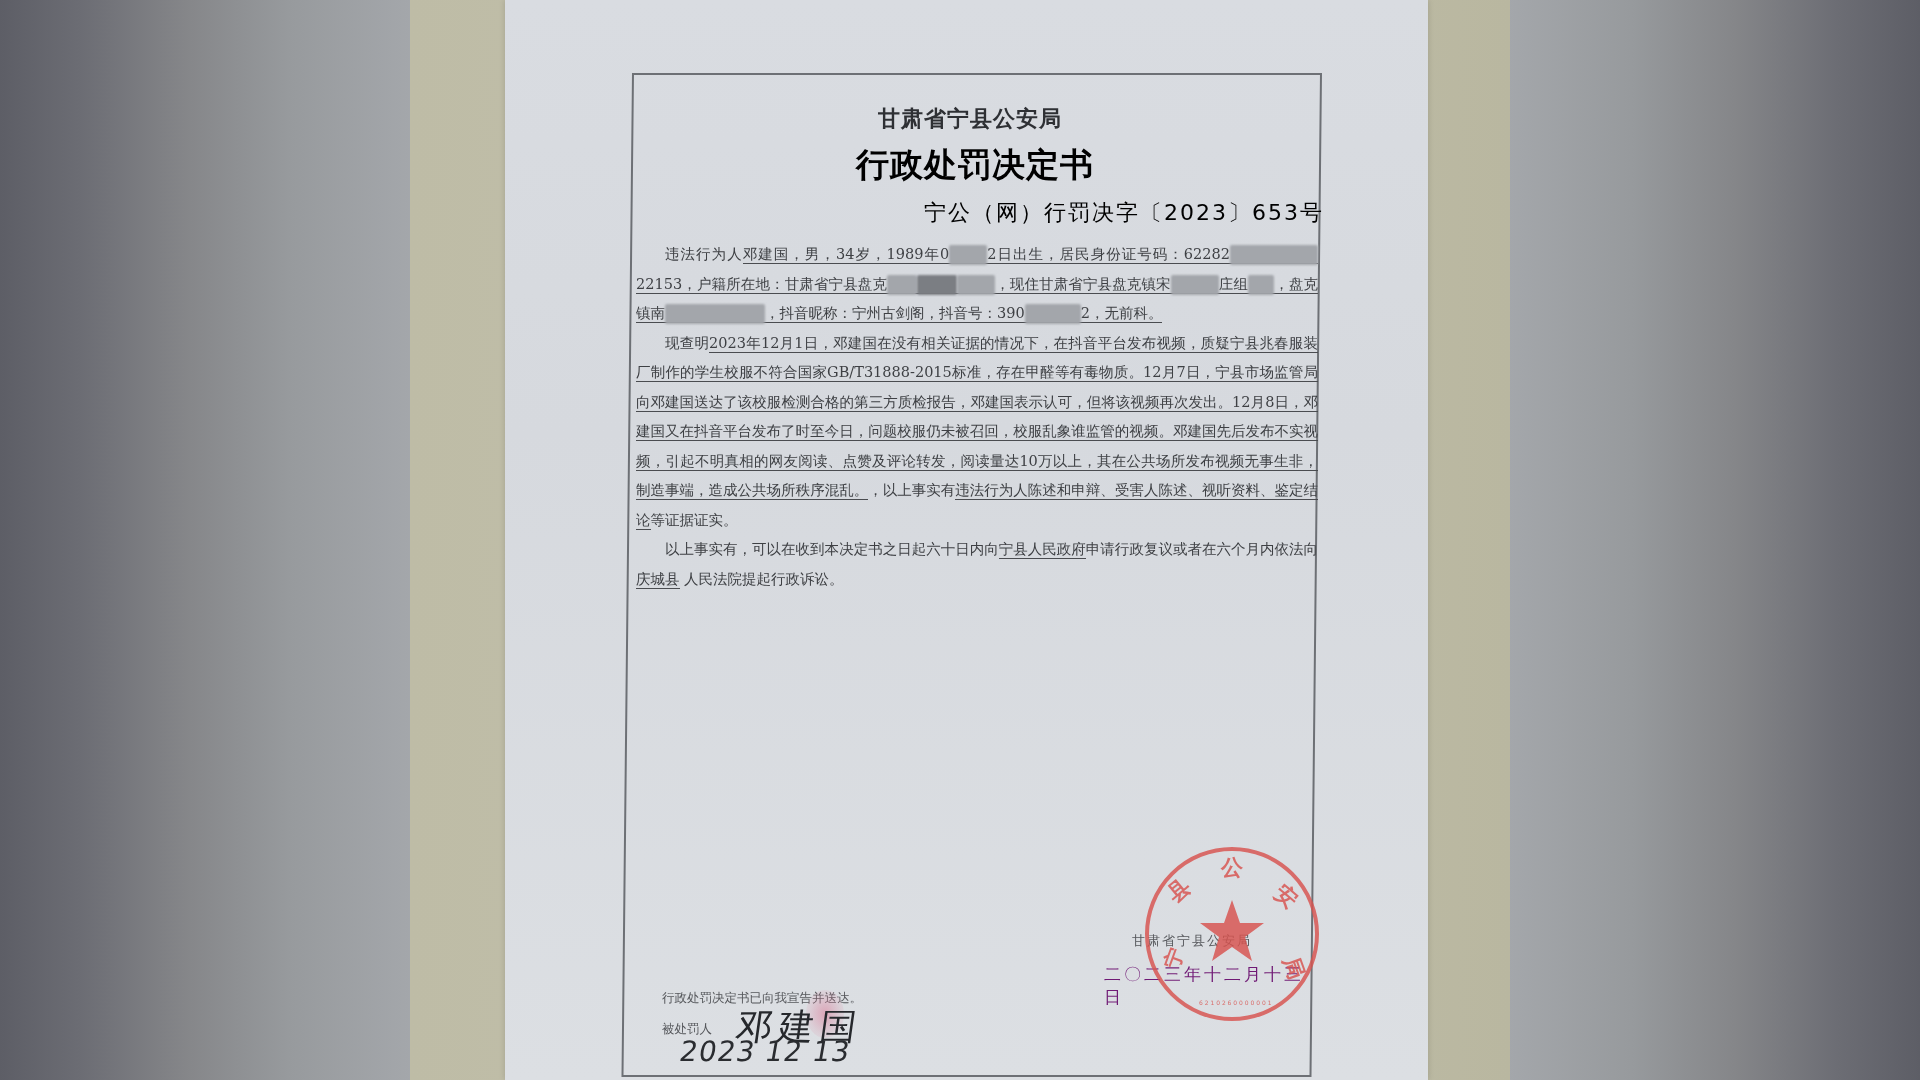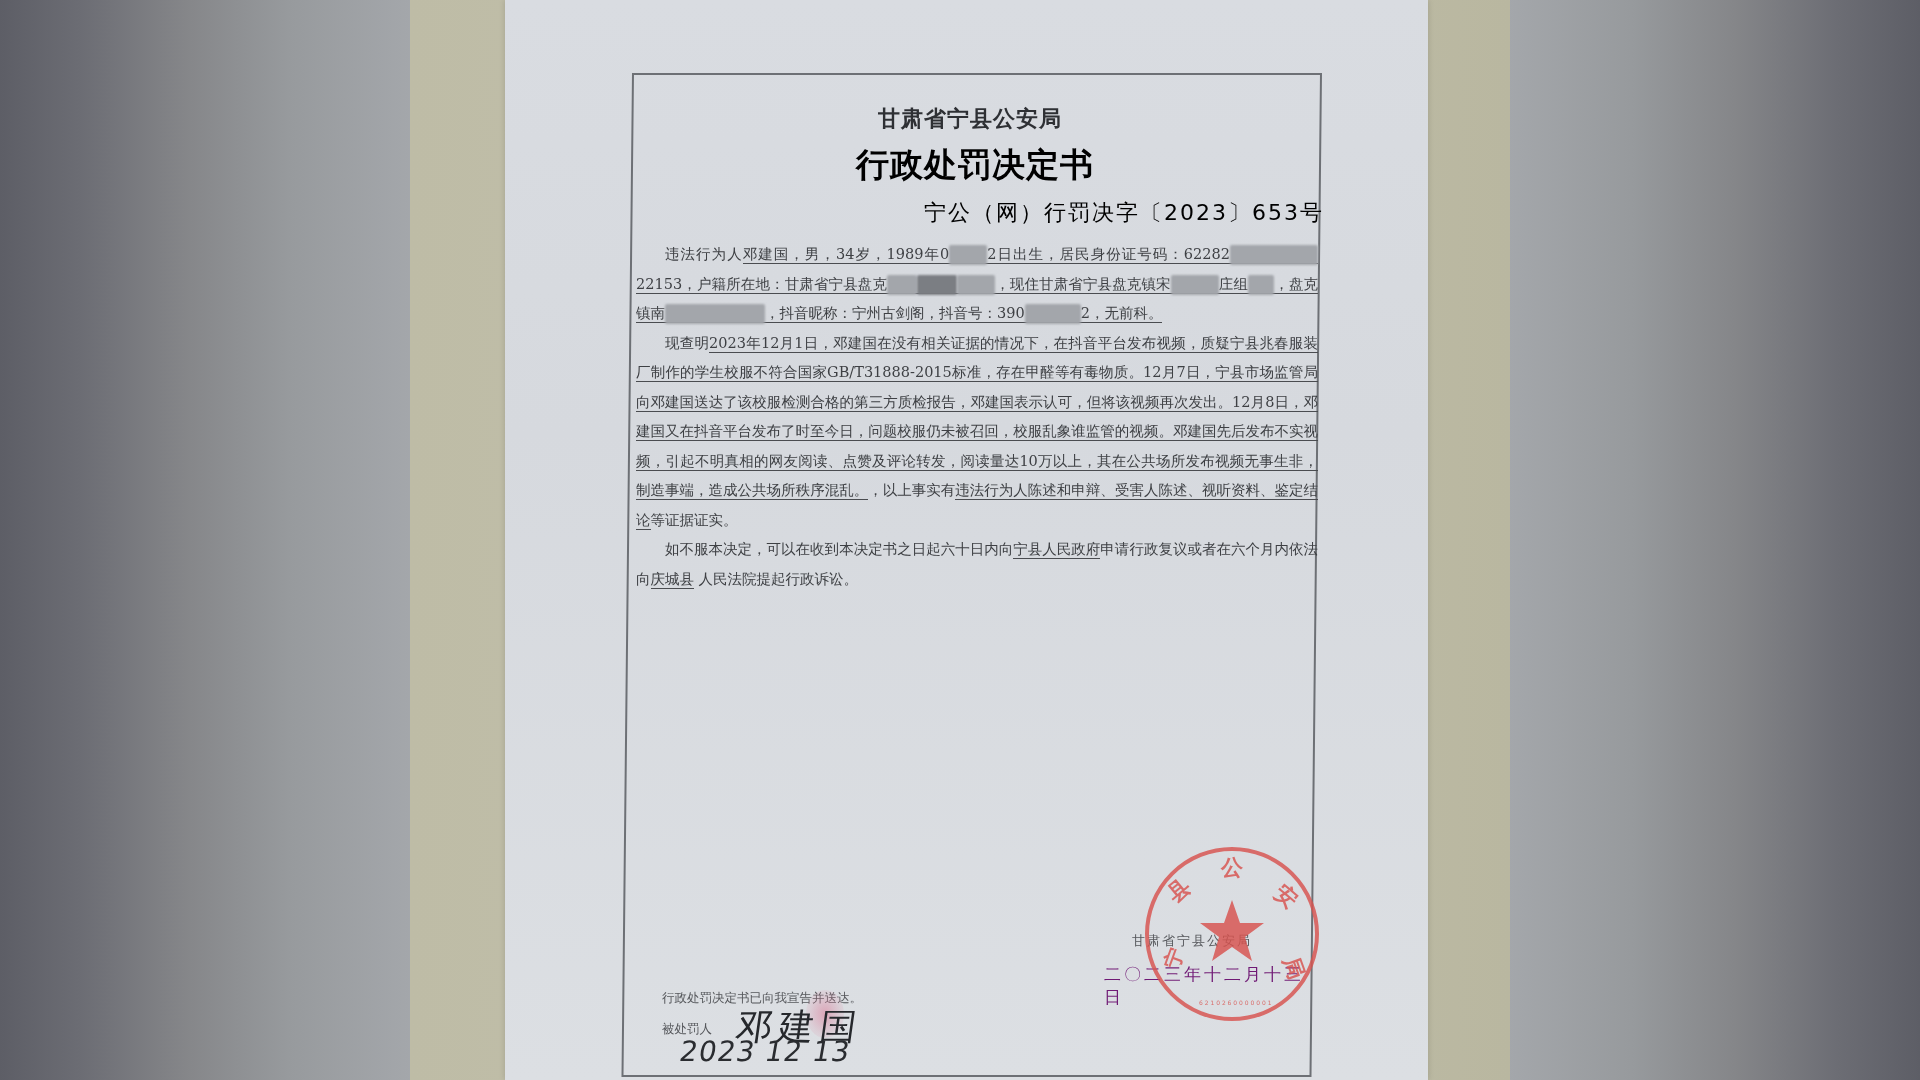--- a/index.html
+++ b/index.html
@@ -110,21 +110,21 @@
   <div class="title">行政处罚决定书</div>
   <div class="docno">宁公（网）行罚决字〔2023〕653号</div>
 
   <div class="body-text">
     <p class="para"><span>违法行为人</span><span class="ul"><span>邓建国，男，34岁，1989年0</span><span class="redact" style="width:38px"></span><span>2日出生，居民身份证号码：62282</span><span class="redact" style="width:88px"></span><span>22</span><span>153，户籍所在地：甘肃省宁县盘克</span><span class="redact" style="width:30px"></span><span class="redact dark" style="width:40px"></span><span class="redact" style="width:38px"></span><span>，现住甘肃省宁县盘克镇宋</span><span class="redact" style="width:48px"></span><span>庄</span><span>组</span><span class="redact" style="width:26px"></span><span>，盘克镇南</span><span class="redact" style="width:100px"></span><span>，抖音昵称：宁州古剑阁，抖音号：390</span><span class="redact" style="width:56px"></span><span>2，无前</span><span>科。</span></span></p>
 
     <p class="para"><span>现查明</span><span class="ul">2023年12月1日，邓建国在没有相关证据的情况下，在抖音平台发布视频，质疑宁县兆春服装厂制作的学生校服不符合国家GB/T31888-2015标准，存在甲醛等有毒物质。12月7日，宁县市场监管局向邓建国送达了该校服检测合格的第三方质检报告，邓建国表示认可，但将该视频再次发出。12月8日，邓建国又在抖音平台发布了时至今日，问题校服仍未被召回，校服乱象谁监管的视频。邓建国先后发布不实视频，引起不明真相的网友阅读、点赞及评论转发，阅读量达10万以上，其在公共场所发布视频无事生非，制造事端，造成公共场所秩序混乱。</span><span>，以上事实有</span><span class="ul">违法行为人陈述和申辩、受害人陈述、视听资料、鉴定结论</span><span>等证据证实。</span></p>
 
 
 
-    <p class="para"><span>如不服本决定，可以在收到本决定书之日起六十日内向</span><span class="ul">宁县人民政府</span><span>申请行政复议或者在六个月内依法向</span><span class="ul">庆城县</span><span> 人民法院提起行政诉讼。</span></p>
+    <p class="para"><span>以上事实有，可以在收到本决定书之日起六十日内向</span><span class="ul">宁县人民政府</span><span>申请行政复议或者在六个月内依法向</span><span class="ul">庆城县</span><span> 人民法院提起行政诉讼。</span></p>
   </div>
 
   <div class="issuer">甘肃省宁县公安局</div>
   <div class="issue-date">二〇二三年十二月十三日</div>
 
   <div class="signoff">
     <div class="line">行政处罚决定书已向我宣告并送达。</div>
     <div class="line">被处罚人</div>
   </div>
   <div class="pink-smudge"></div>

